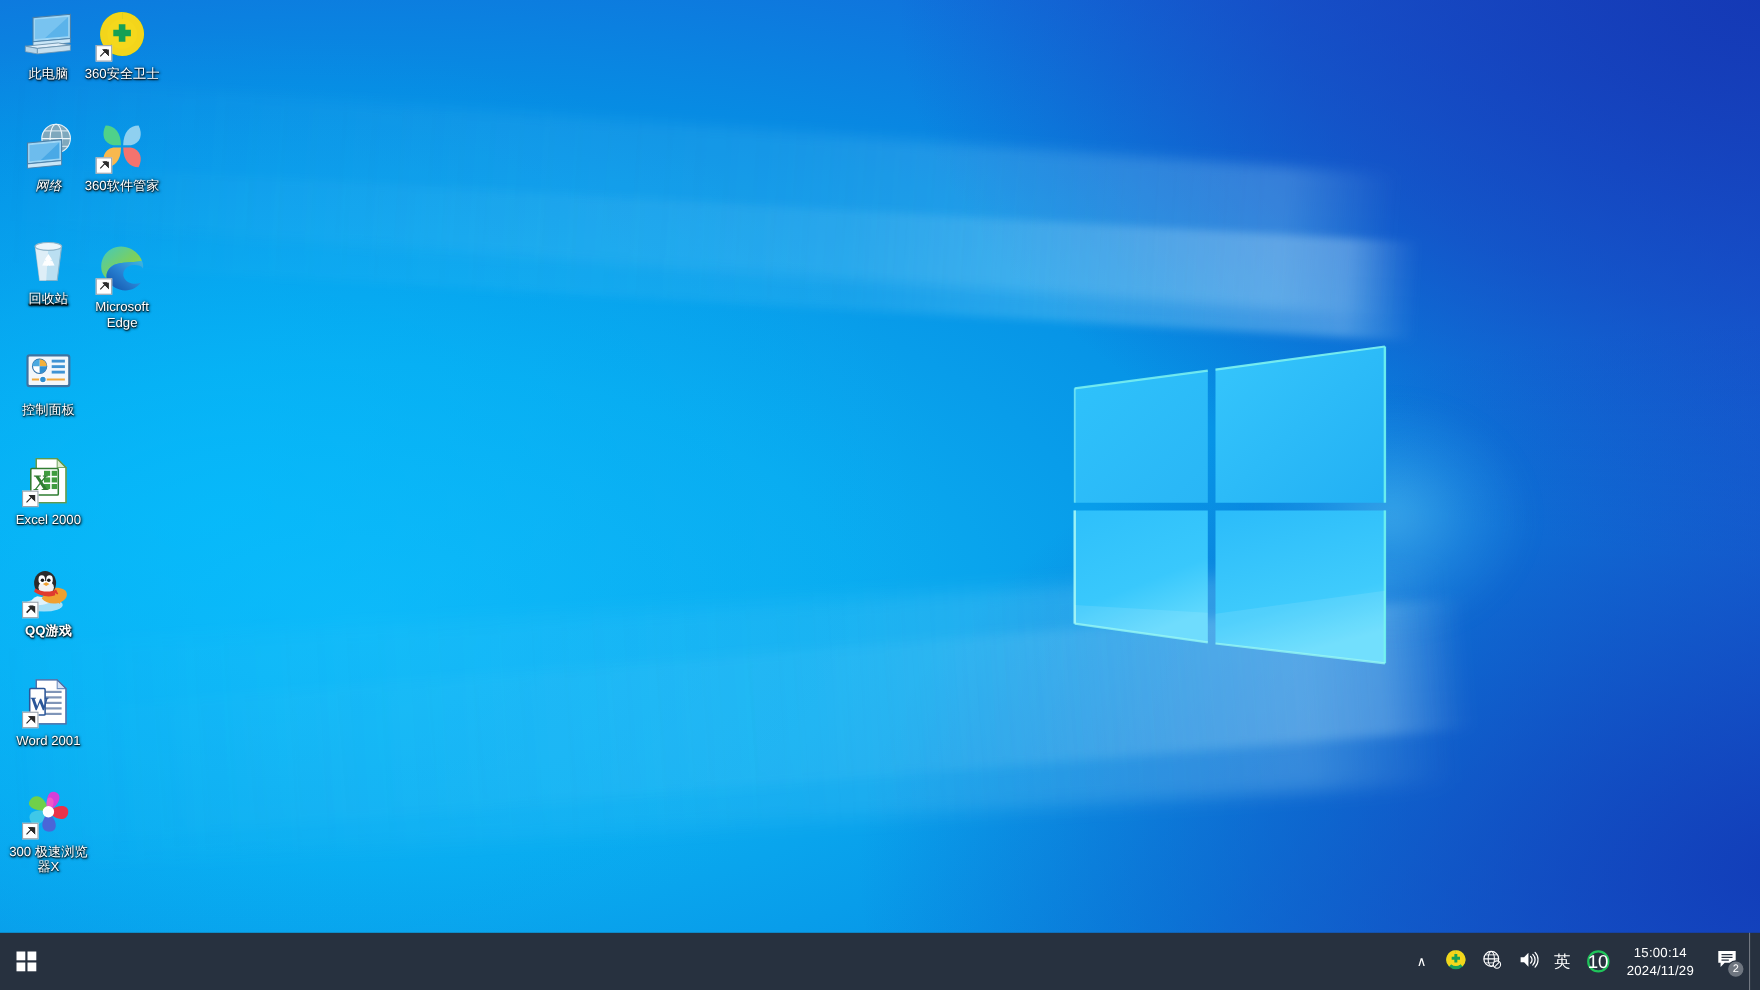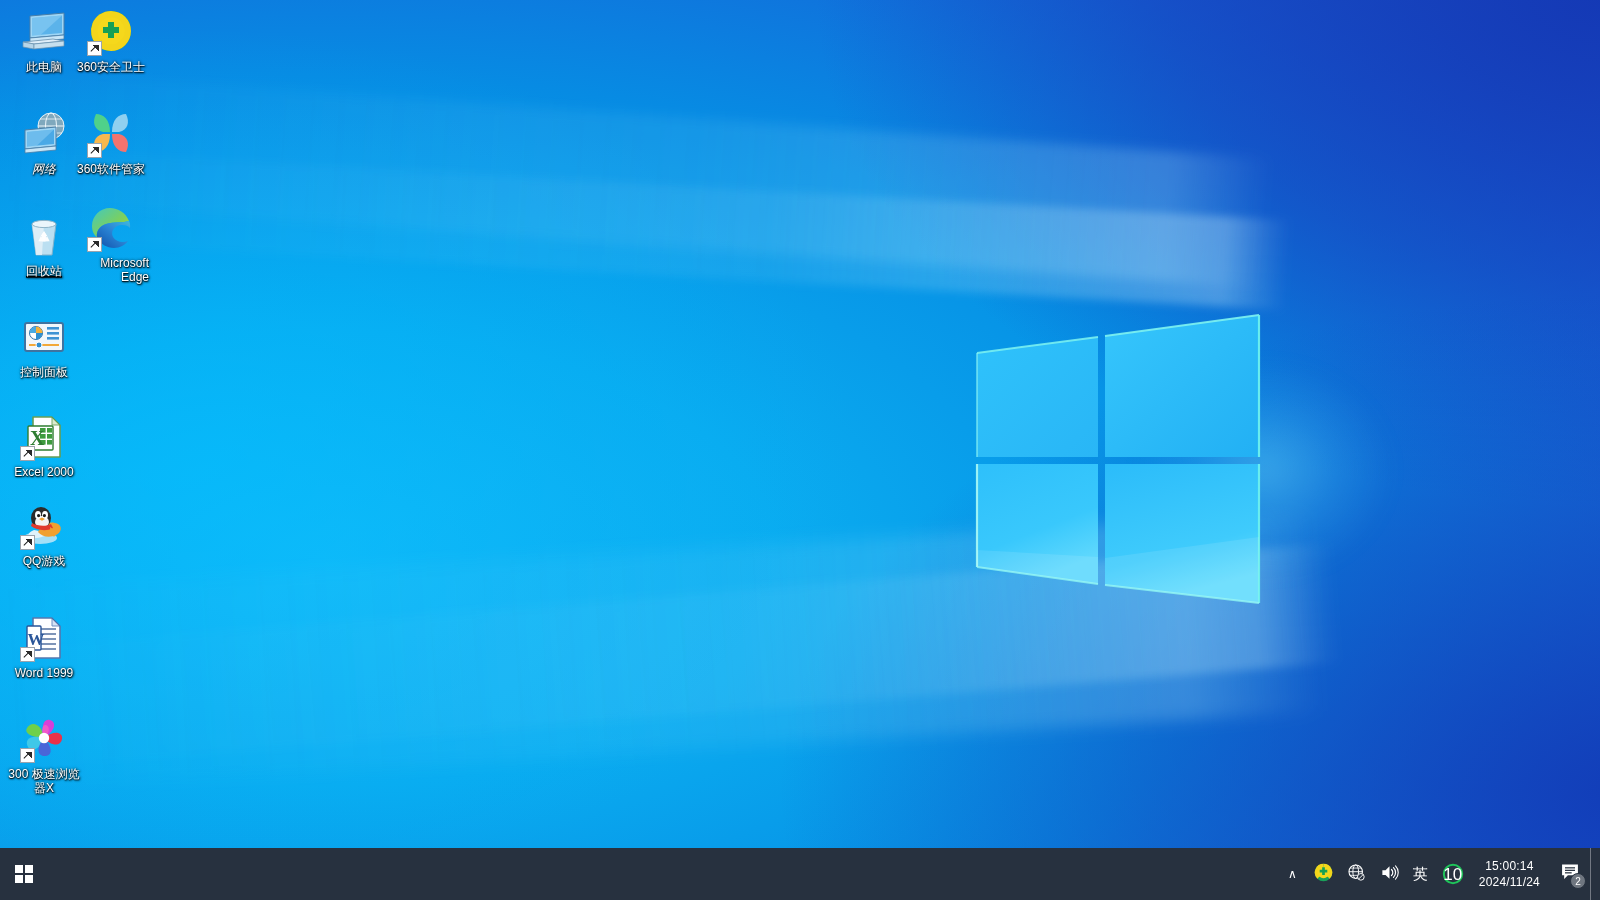--- a/index.html
+++ b/index.html
@@ -339,21 +339,21 @@
           <g fill="#ffffff" opacity="0.95">
             <path d="M24 19.5 l-3 4.6 h1.7 v4.4 h2.6 v-4.4 h1.7 z" transform="rotate(0 24 25)"></path>
             <path d="M24 19.5 l-3 4.6 h1.7 v4.4 h2.6 v-4.4 h1.7 z" transform="rotate(120 24 26)"></path>
             <path d="M24 19.5 l-3 4.6 h1.7 v4.4 h2.6 v-4.4 h1.7 z" transform="rotate(240 24 26)"></path>
           </g>
         </svg>
       </div>
       <div class="label">回收站</div>
     </div>
 
-    <div class="dicon" style="left:73px; top:204px;text-align:right;">
+    <div class="dicon" style="left:73px; top:220px;">
       <div class="glyph">
         <svg width="48" height="48" viewBox="0 0 48 48">
           <defs>
             <linearGradient id="edgeG" x1="0" y1="1" x2="1" y2="0">
               <stop offset="0%" stop-color="#0f4fa8"></stop>
               <stop offset="55%" stop-color="#2b86d6"></stop>
               <stop offset="100%" stop-color="#3fb8e0"></stop>
             </linearGradient>
             <linearGradient id="edgeG2" x1="0" y1="0" x2="1" y2="1">
               <stop offset="0%" stop-color="#42c9c0"></stop>
@@ -407,21 +407,21 @@
           <path d="M9.5 14.5 h9.5 v21 h-9.5 z" fill="#ffffff"></path>
           <text x="10" y="32" font-family="Liberation Serif, serif" font-size="20" font-weight="bold" fill="#2f7d32">X</text>
         </svg>
         <span class="shortcut-arrow">
             <span class="sa-glyph">↗</span>
           </span>
       </div>
       <div class="label">Excel 2000</div>
     </div>
 
-    <div class="dicon" style="left:6px; top:502px;">
+    <div class="dicon" style="left:6px; top:514px;font-weight:bold;">
       <div class="glyph">
         <svg width="48" height="48" viewBox="0 0 48 48">
           <ellipse cx="20" cy="36" rx="17" ry="6" fill="#bfe6f7" opacity="0.85"></ellipse>
           <path d="M14 28 C8 30 6 35 12 36 C18 37 26 34 30 31 Z" fill="#dff2fb"></path>
           <path d="M18 30 C22 22 30 18 38 22 C42 24 42 30 36 33 C30 36 22 35 18 30 Z" fill="#f0a030"></path>
           <ellipse cx="21" cy="16" rx="10" ry="11" fill="#2b2b2b"></ellipse>
           <ellipse cx="22" cy="20" rx="7" ry="6" fill="#f3f3f3"></ellipse>
           <ellipse cx="18" cy="13" rx="3" ry="4" fill="#ffffff"></ellipse>
           <ellipse cx="25" cy="13" rx="3" ry="4" fill="#ffffff"></ellipse>
           <circle cx="18.6" cy="13.6" r="1.6" fill="#1a1a1a"></circle>
@@ -451,21 +451,21 @@
             <rect x="16" y="29" width="20" height="2"></rect>
             <rect x="16" y="34" width="20" height="2"></rect>
           </g>
           <rect x="7" y="12" width="14" height="24" rx="1" fill="#ffffff" stroke="#2a5699" stroke-width="1.4"></rect>
           <text x="7.5" y="31" font-family="Liberation Serif, serif" font-size="17" font-weight="bold" fill="#2a5699">W</text>
         </svg>
         <span class="shortcut-arrow">
             <span class="sa-glyph">↗</span>
           </span>
       </div>
-      <div class="label">Word 1999</div>
+      <div class="label">Word 2001</div>
     </div>
 
     <div class="dicon" style="left:6px; top:715px;">
       <div class="glyph">
         <svg width="48" height="48" viewBox="0 0 48 48">
           <g transform="translate(24,23)">
             <path d="M0 0 C-2 -14 -12 -18 -17 -10 C-20 -5 -14 -1 0 0 Z" fill="#6fd04a"></path>
             <path d="M0 0 C-14 -4 -20 2 -16 9 C-12 15 -4 11 0 0 Z" fill="#3fc8e8"></path>
             <path d="M0 0 C-9 11 -6 19 2 18 C9 17 8 8 0 0 Z" fill="#4a66d8"></path>
             <path d="M0 0 C8 9 17 8 18 1 C19 -6 10 -8 0 0 Z" fill="#e8324a"></path>
@@ -546,21 +546,21 @@
         <span style="position:relative; display:inline-flex; align-items:center; justify-content:center; width:22px; height:22px;">
           <svg width="22" height="22" viewBox="0 0 24 24" style="position:absolute; left:0; top:0;">
             <circle cx="12" cy="12" r="10" fill="none" stroke="#1fc45a" stroke-width="2.2"></circle>
           </svg>
           <span style="position:relative; font-size:17px; color:#ffffff; line-height:1;text-align:right;">10</span>
         </span>
       </div>
 
       <div id="clock">
         <span class="t">15:00:14</span>
-        <span class="d">2024/11/24</span>
+        <span class="d">2024/11/29</span>
       </div>
 
       <div id="action-center">
         <span>
           <svg width="20" height="20" viewBox="0 0 24 24">
             <path d="M2.5 3 h19 v13 h-12 l-4.5 4.5 v-4.5 h-2.5 z" fill="#ffffff"></path>
             <g stroke="#27313f" stroke-width="1.5">
               <line x1="6" y1="7" x2="18" y2="7"></line>
               <line x1="6" y1="10" x2="18" y2="10"></line>
               <line x1="6" y1="13" x2="14" y2="13"></line>

